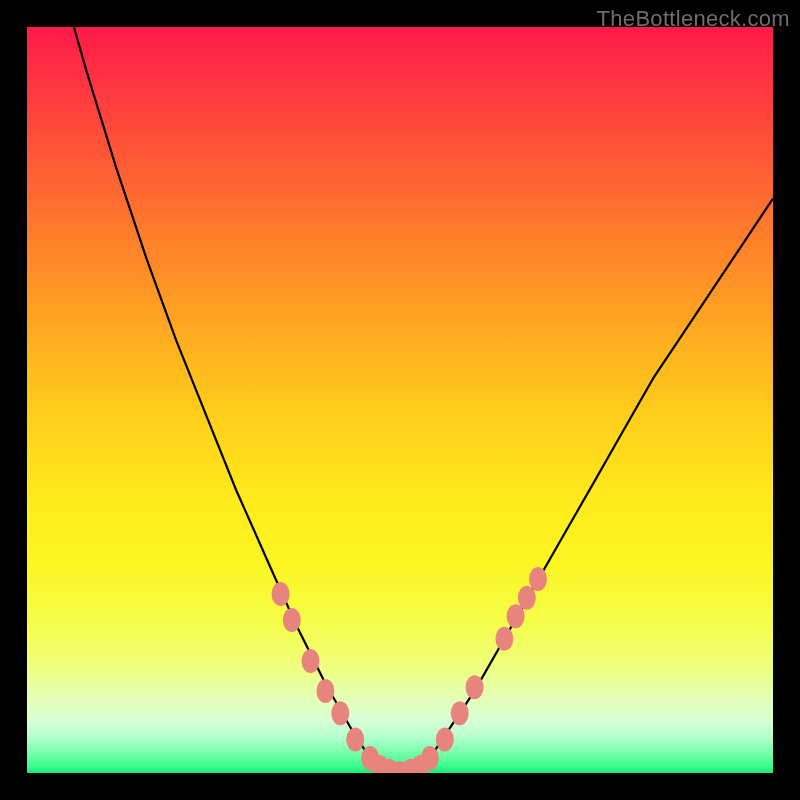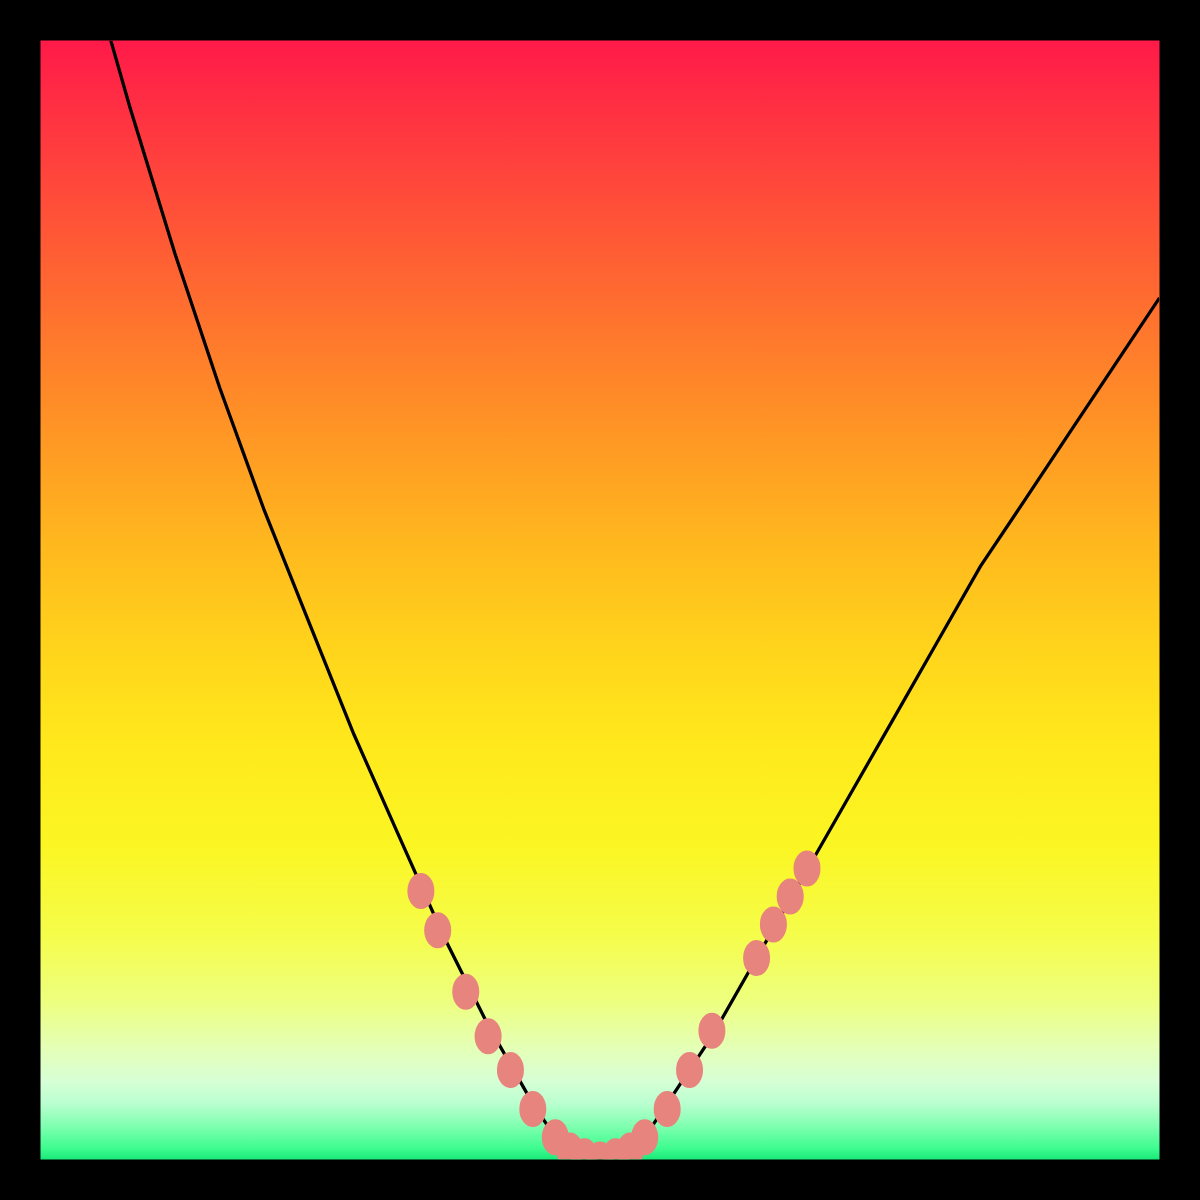--- a/index.html
+++ b/index.html
@@ -58,20 +58,21 @@
     color: #6e6e6e;
     font-size: 22px;
     letter-spacing: 0.3px;
     user-select: none;
   }
 </style>
 </head>
 <body>
 
 <div class="stage">
+  <div class="watermark">TheBottleneck.com</div>
 
   <div class="plot-area">
     <svg class="curve" viewBox="0 0 746 746" preserveAspectRatio="none">
       <path id="curve-path" fill="none" stroke="#000" stroke-width="2.2" d="M0.0 -179.0 L29.8 -59.7 L59.7 44.8 L89.5 141.7 L119.4 231.3 L149.2 313.3 L179.0 387.9 L208.9 462.5 L238.7 529.7 L268.6 596.8 L298.4 656.5 L328.2 708.7 L343.2 731.1 L358.1 742.3 L373.0 746.0 L387.9 742.3 L402.8 731.1 L417.8 708.7 L447.6 663.9 L477.4 611.7 L507.3 559.5 L537.1 507.3 L567.0 455.1 L596.8 402.8 L626.6 350.6 L656.5 305.9 L686.3 261.1 L716.2 216.3 L746.0 171.6"></path>
       <g id="markers">
           <ellipse cx="253.6" cy="567.0" rx="9" ry="12" fill="#e8847e"></ellipse>
           <ellipse cx="264.8" cy="593.1" rx="9" ry="12" fill="#e8847e"></ellipse>
           <ellipse cx="283.5" cy="634.1" rx="9" ry="12" fill="#e8847e"></ellipse>
           <ellipse cx="298.4" cy="663.9" rx="9" ry="12" fill="#e8847e"></ellipse>
           <ellipse cx="313.3" cy="686.3" rx="9" ry="12" fill="#e8847e"></ellipse>

